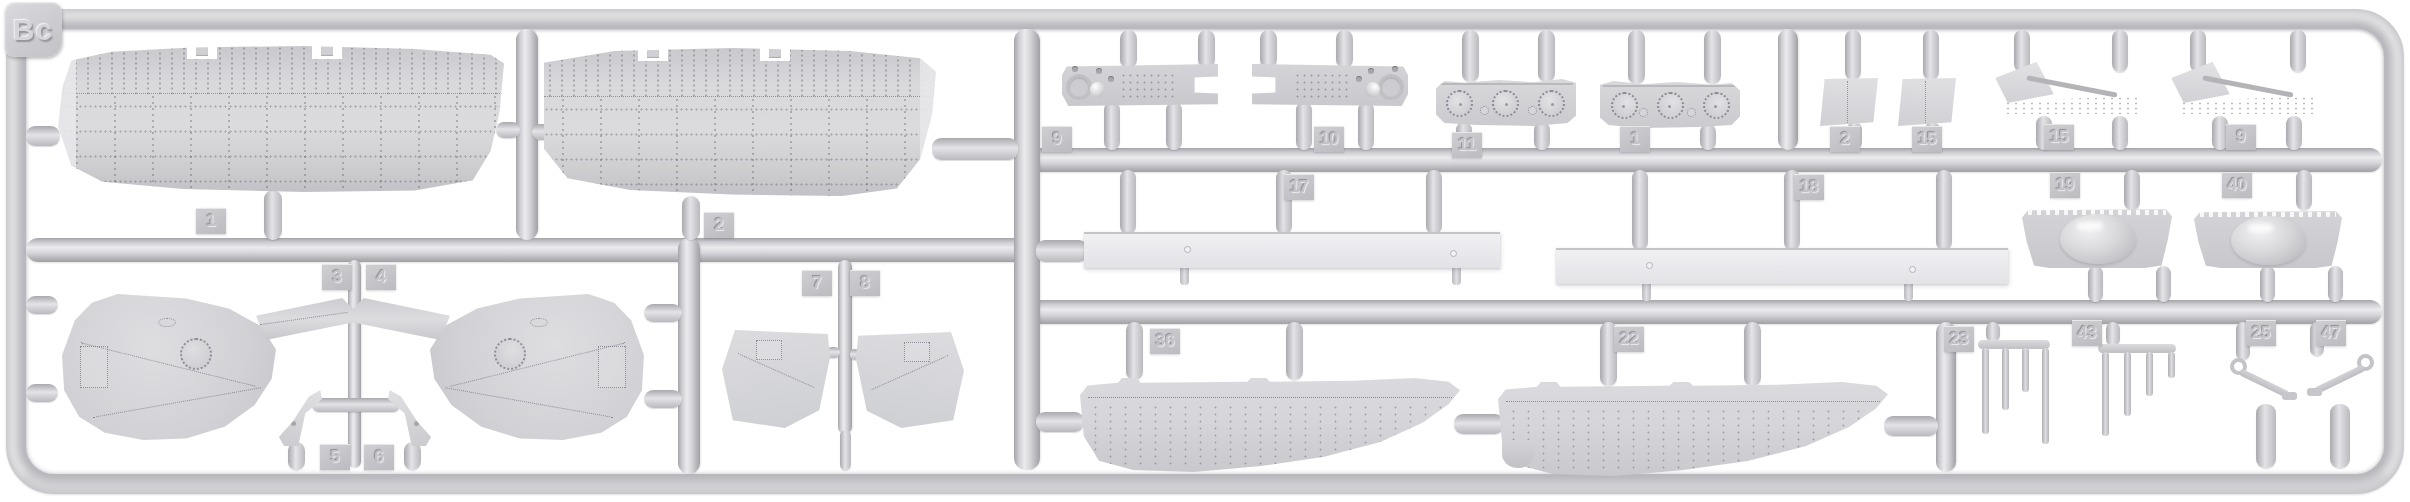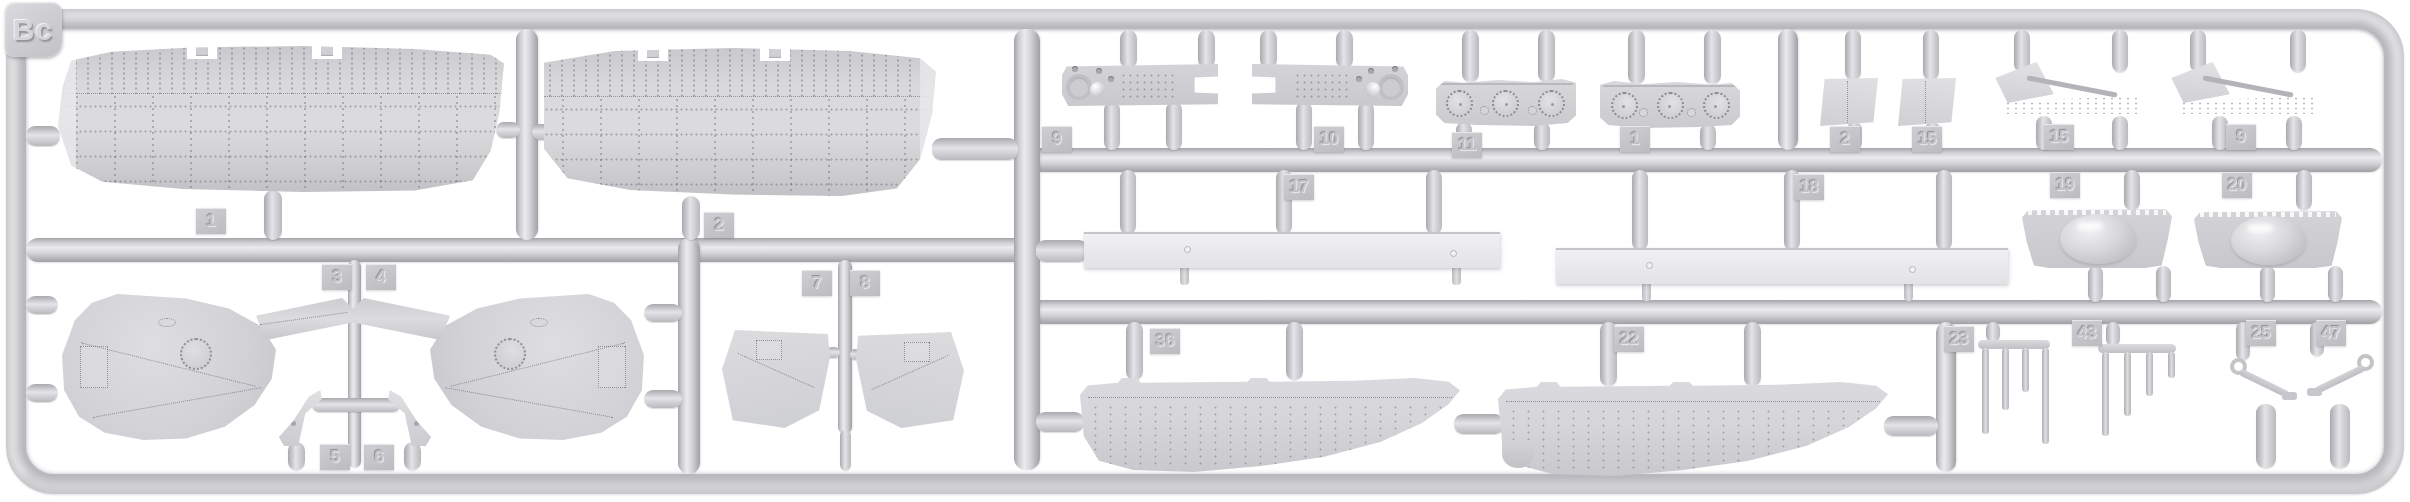--- a/index.html
+++ b/index.html
@@ -421,21 +421,21 @@
   <div class="tag" style="left:1314px;top:126px">10</div>
   <div class="tag" style="left:1452px;top:132px">11</div>
   <div class="tag" style="left:1620px;top:126px">1</div>
   <div class="tag" style="left:1830px;top:126px">2</div>
   <div class="tag" style="left:1912px;top:126px">15</div>
   <div class="tag" style="left:2044px;top:124px">15</div>
   <div class="tag" style="left:2226px;top:124px">9</div>
   <div class="tag" style="left:1284px;top:174px">17</div>
   <div class="tag" style="left:1794px;top:174px">18</div>
   <div class="tag" style="left:2050px;top:172px">19</div>
-  <div class="tag" style="left:2222px;top:172px">20</div>
+  <div class="tag" style="left:2222px;top:172px">40</div>
   <div class="tag" style="left:1150px;top:328px">36</div>
   <div class="tag" style="left:1614px;top:326px">22</div>
   <div class="tag" style="left:1944px;top:326px">23</div>
   <div class="tag" style="left:2072px;top:320px">43</div>
   <div class="tag" style="left:2246px;top:320px">25</div>
   <div class="tag" style="left:2316px;top:320px">47</div>
 
   <div class="bctab">
     <span>Bc</span>
   </div>

